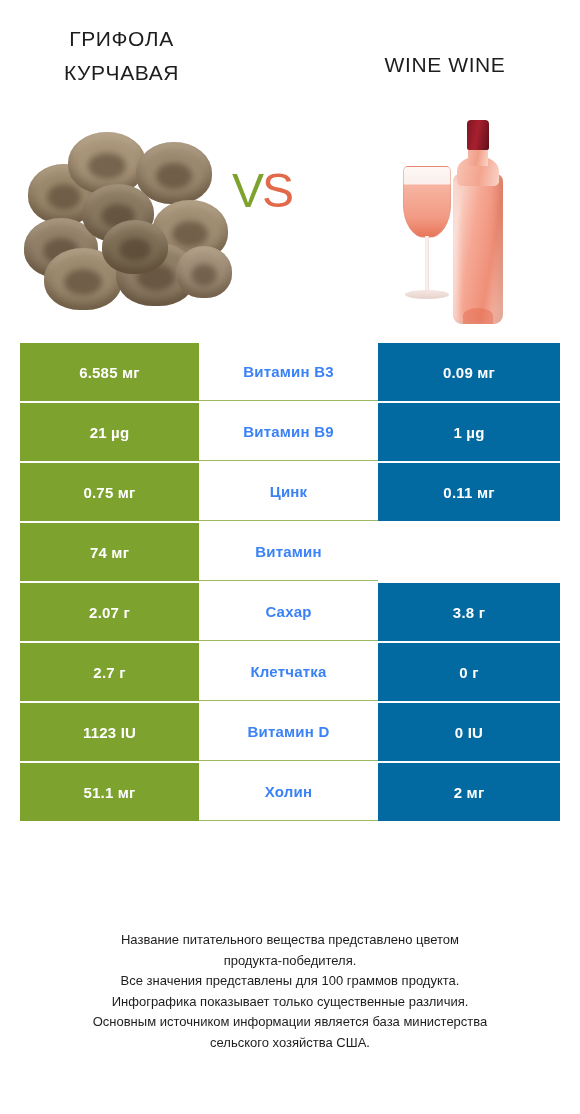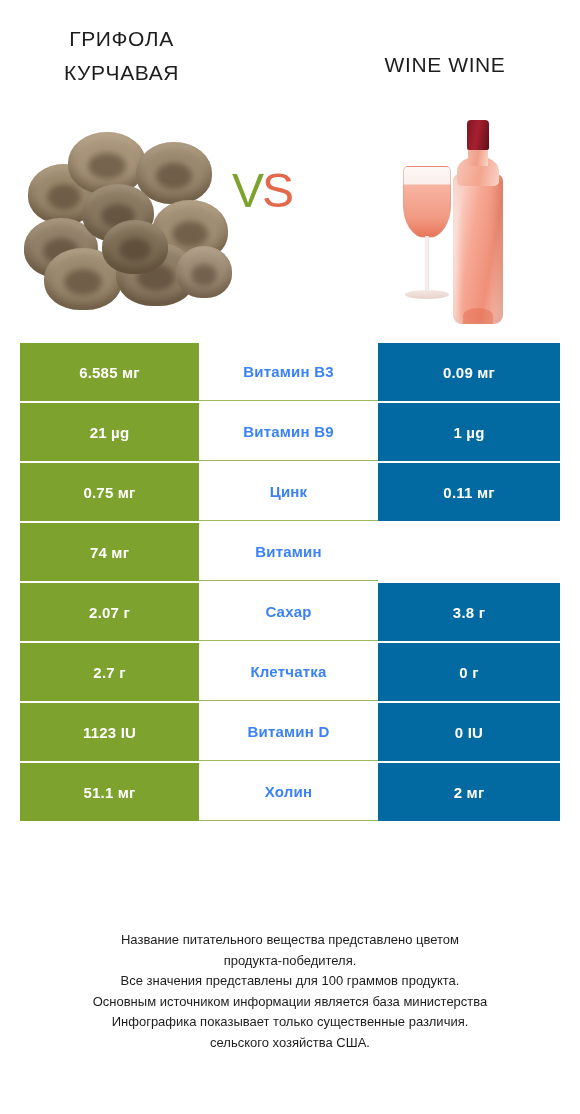--- a/index.html
+++ b/index.html
@@ -326,16 +326,16 @@
     <div class="cell cell-mid">Холин</div>
     <div class="cell cell-right">2 мг</div>
   </div>
 
 </div>
 
 <div class="footer">
   <span>Название питательного вещества представлено цветом</span>
   <span>продукта-победителя.</span>
   <span>Все значения представлены для 100 граммов продукта.</span>
+  <span>Инфографика показывает только существенные различия.</span>
   <span>Основным источником информации является база министерства</span>
-  <span>Инфографика показывает только существенные различия.</span>
   <span>сельского хозяйства США.</span>
 </div>
 
 </body></html>

